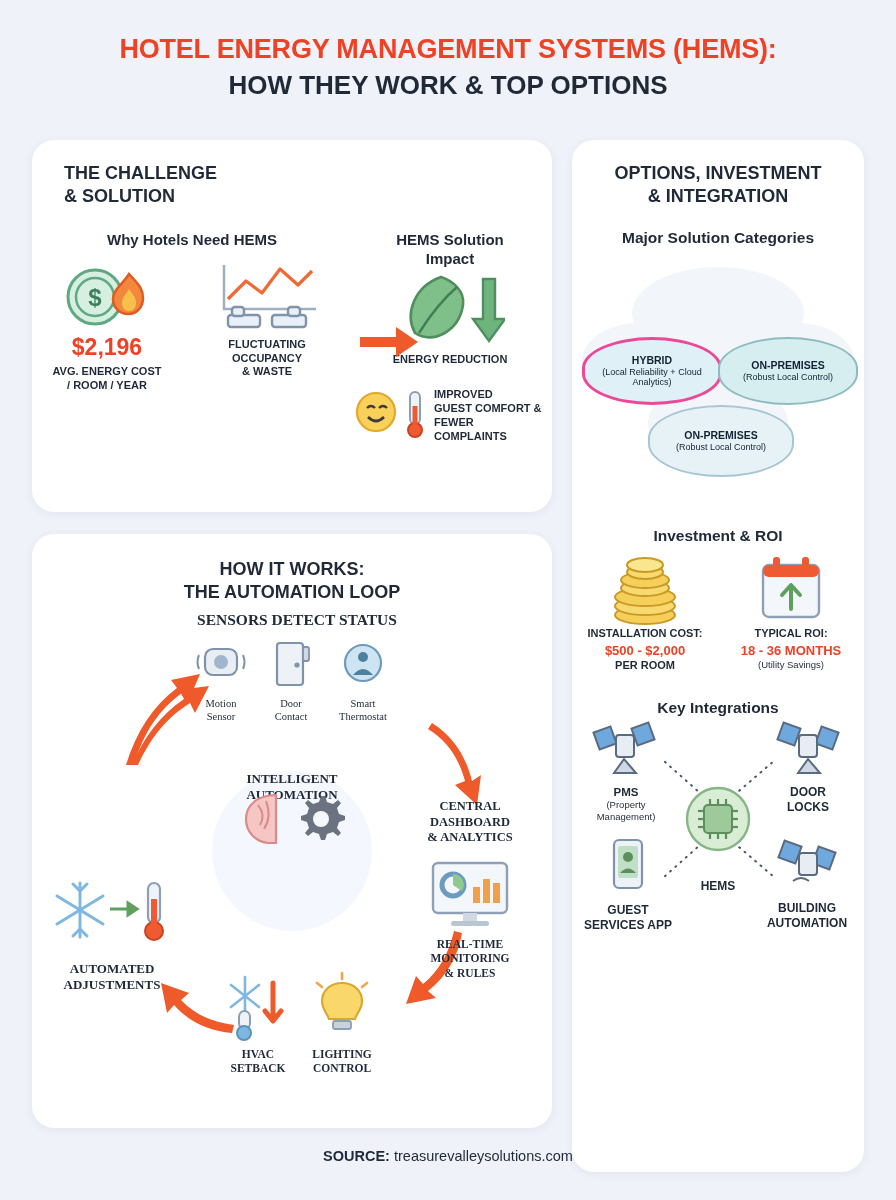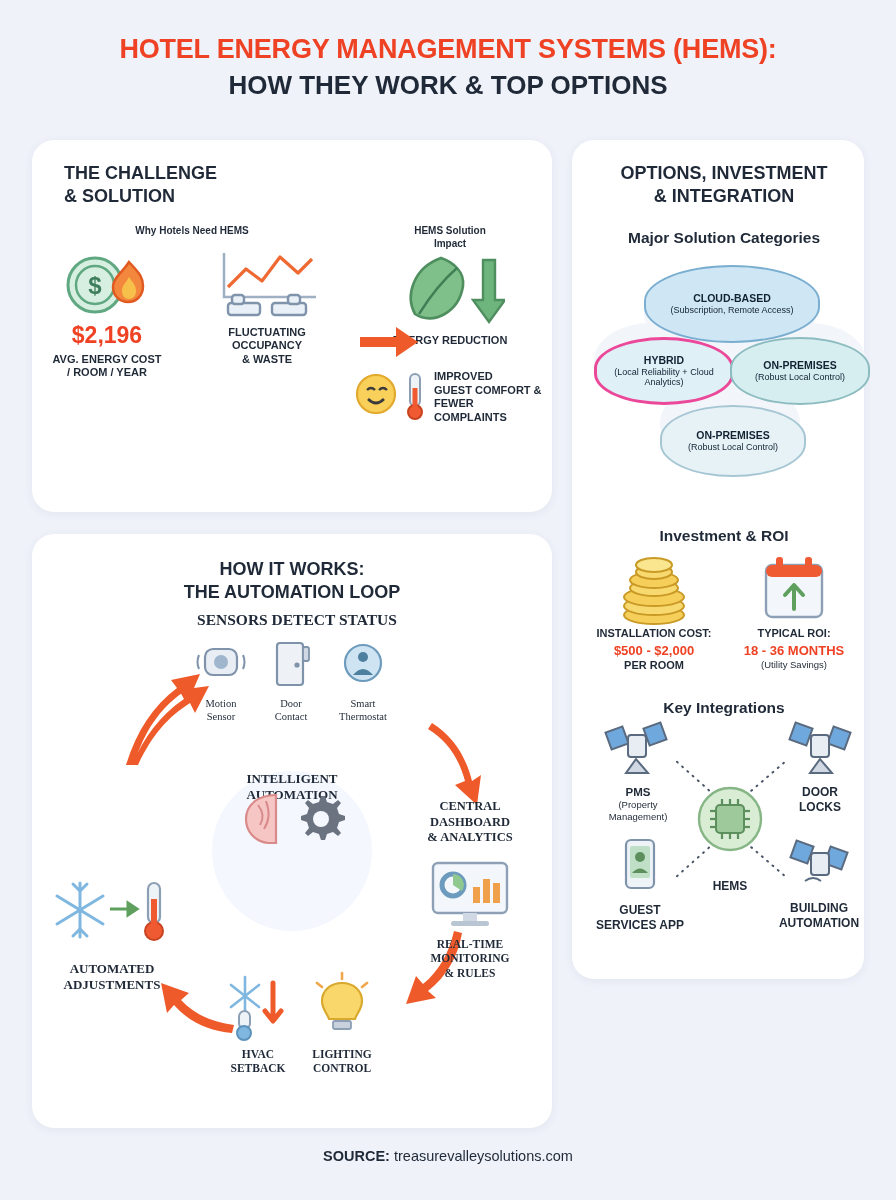--- a/index.html
+++ b/index.html
@@ -45,25 +45,25 @@
   .big-orange { color: #ef4123; font-weight: bold; font-size: 23px; text-align: center; }
 
   
   #card-challenge { left: 32px; top: 140px; width: 520px; height: 372px; }
   #card-challenge .card-title { margin-top: 22px; }
 
   .chal-cols { display: flex; margin-top: 18px; }
   .chal-left { width: 320px; }
   .chal-right { width: 196px; }
 
-  .sub-head { text-align: center; font-weight: bold; font-size: 10px; color: #1f2937; line-height:1.25; }
+  .sub-head { text-align: center; font-weight: bold; font-size: 15px; color: #1f2937; line-height:1.25;margin-top:6px; }
   .ico { display: flex; justify-content: center; align-items: center; height: 74px; }
 
   
-  #card-options { left: 572px; top: 140px; width: 292px; height: 839px; padding-left: 12px; }
+  #card-options { left: 572px; top: 140px; width: 292px; height: 1032px; }
   #card-options .card-title { margin-top: 22px; }
 
   .cloudmap { position: relative; width: 292px; height: 270px; }
   .cloud {
     position: absolute; border-radius: 50% / 46%;
     display: flex; align-items: center; justify-content: center;
     text-align: center;
   }
   .cloud-txt { font-weight: bold; font-size: 10.5px; color: #123; line-height: 1.2; }
   .cloud-txt span { font-weight: normal; font-size: 9px; display:block; }
@@ -216,26 +216,20 @@
 
       <svg width="292" height="250" viewBox="0 0 292 250" style="position:absolute;left:0;top:8px;">
         <g fill="#f2f5fa">
           <ellipse cx="146" cy="58" rx="86" ry="46"></ellipse>
           <ellipse cx="66" cy="106" rx="56" ry="38"></ellipse>
           <ellipse cx="226" cy="106" rx="56" ry="38"></ellipse>
           <ellipse cx="146" cy="168" rx="70" ry="44"></ellipse>
         </g>
       </svg>
 
-      <div class="cloud" style="left:60px; top:18px; width:176px; height:78px; background:#cfe6f5; border:2px solid #7aaed0;">
-        <div class="cloud-txt">
-          <div>CLOUD-BASED</div>
-          <span>(Subscription, Remote Access)</span>
-        </div>
-      </div>
 
       <div class="cloud" style="left:10px; top:90px; width:140px; height:68px; background:#dff0f7; border:3px solid #ec4899;">
         <div class="cloud-txt">
           <div>HYBRID</div>
           <span>(Local Reliability + Cloud Analytics)</span>
         </div>
       </div>
 
       <div class="cloud" style="left:146px; top:90px; width:140px; height:68px; background:#d6eef0; border:2px solid #8cbcc0;">
         <div class="cloud-txt">

